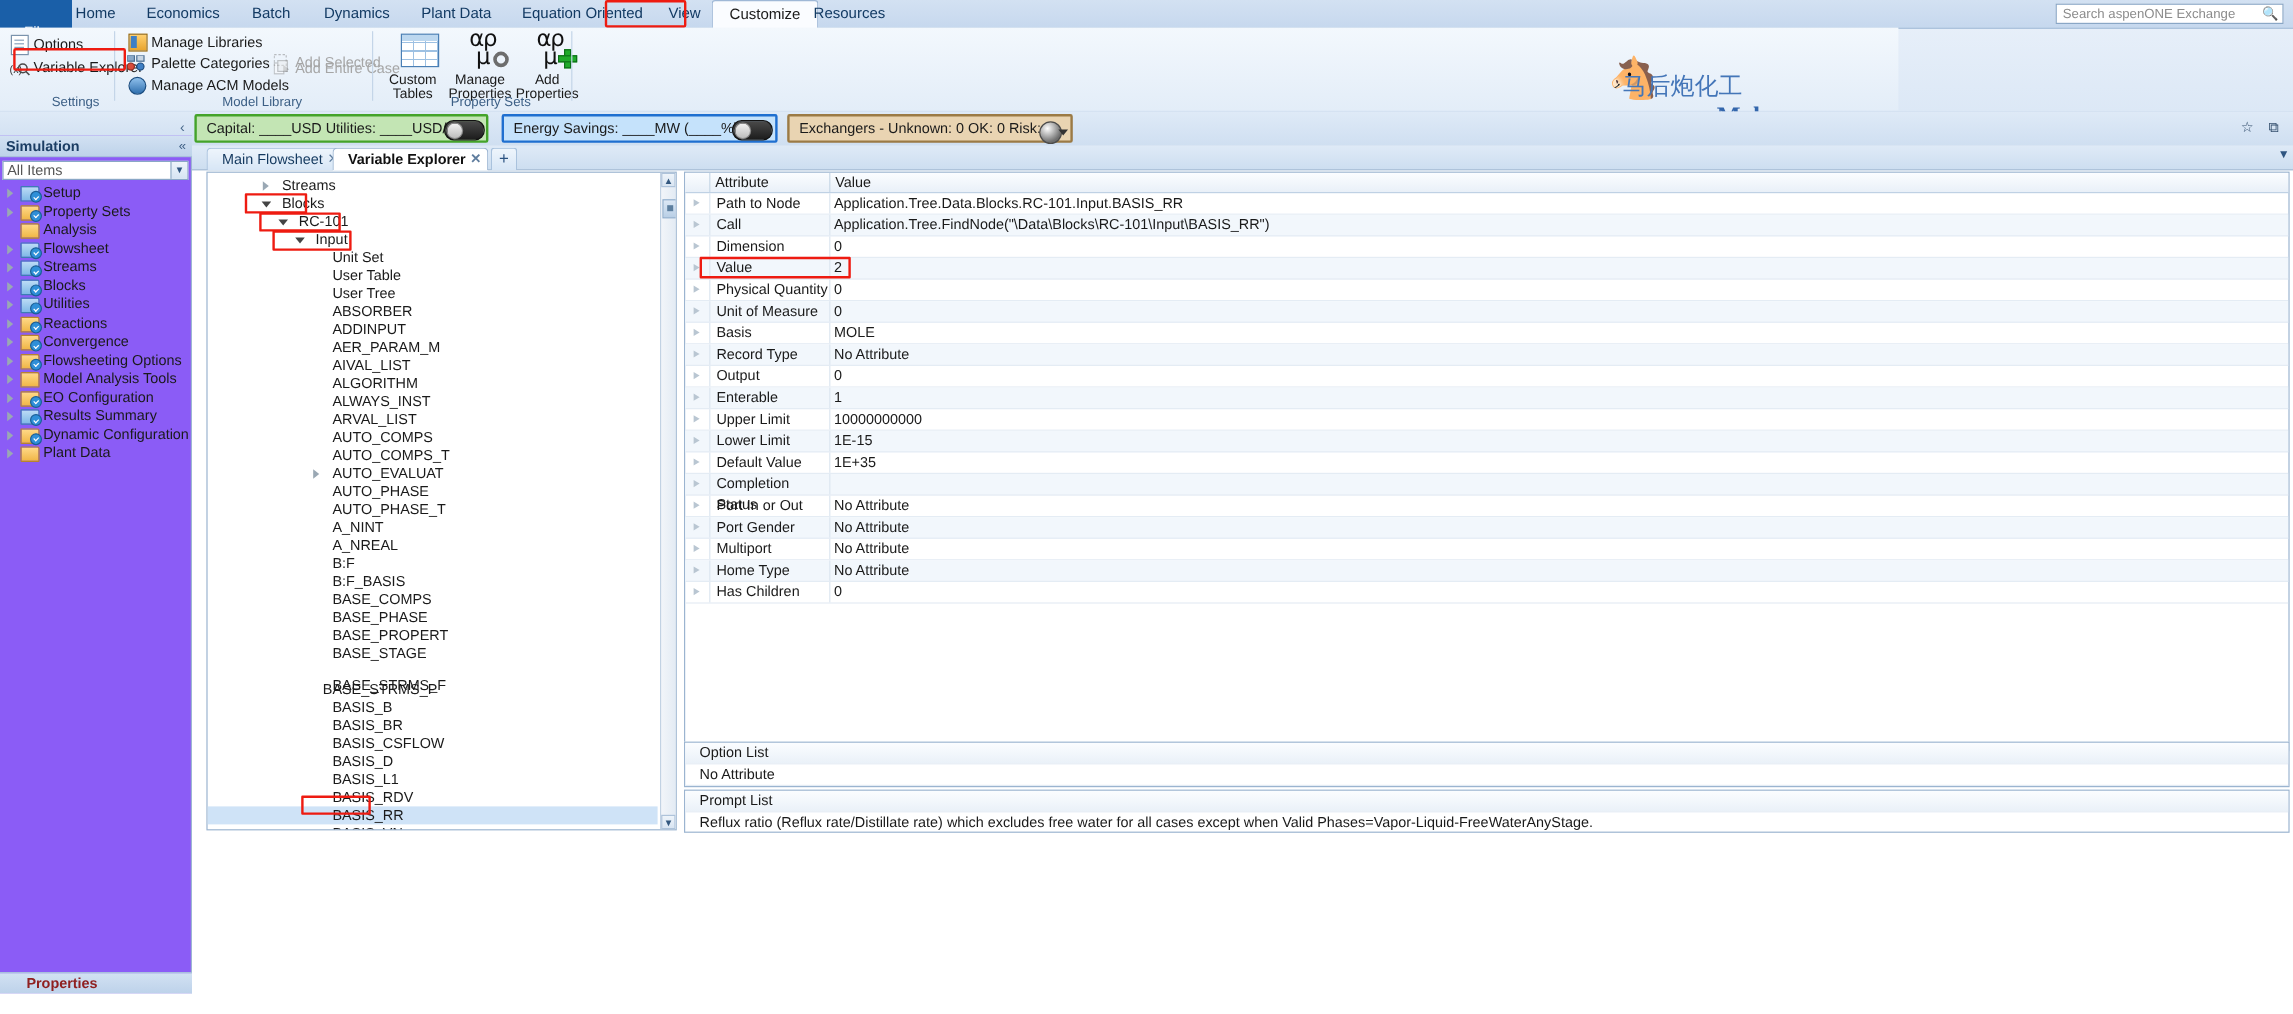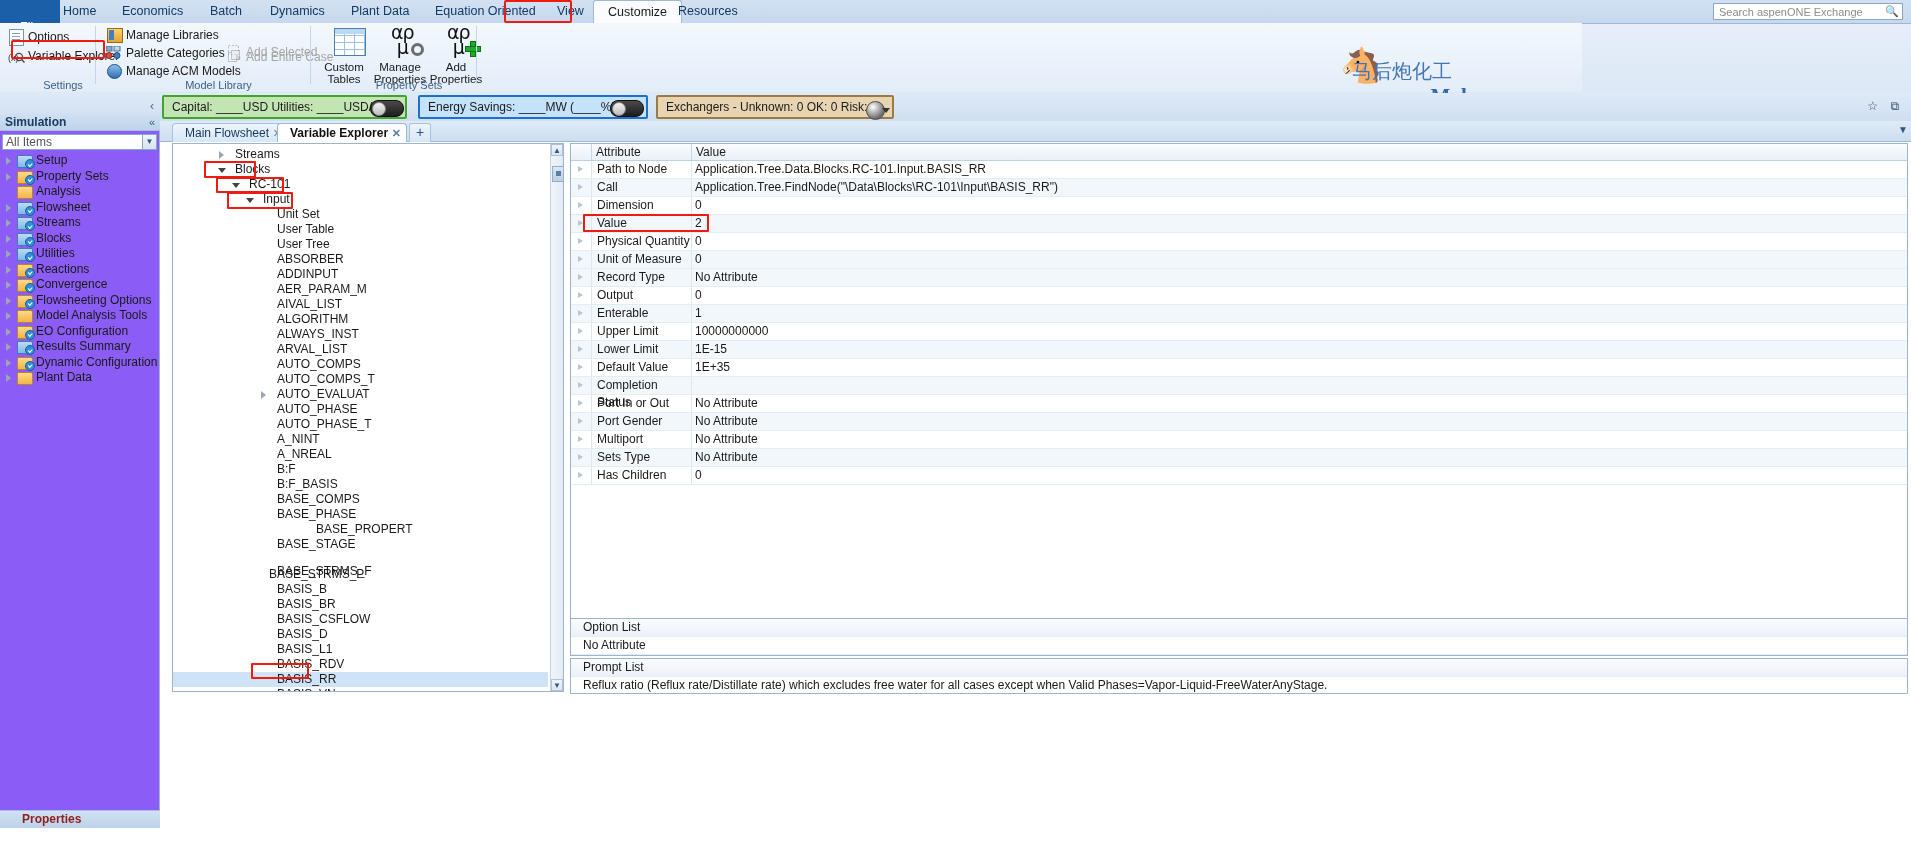--- a/index.html
+++ b/index.html
@@ -715,21 +715,21 @@
         <div class="treeitem">
           <span class="tl" style="left:104px;">B:F_BASIS</span>
         </div>
         <div class="treeitem">
           <span class="tl" style="left:104px;">BASE_COMPS</span>
         </div>
         <div class="treeitem">
           <span class="tl" style="left:104px;">BASE_PHASE</span>
         </div>
         <div class="treeitem">
-          <span class="tl" style="left:104px;margin-left:39px;">BASE_PROPERT</span>
+          <span class="tl" style="left:104px;">BASE_PROPERT</span>
         </div>
         <div class="treeitem">
           <span class="tl" style="left:104px;">BASE_STAGE</span>
         </div>
         <div class="treeitem">
           <span class="tl" style="left:104px;margin-top:12px;">BASE_STRMS_F</span>
         </div>
         <div class="treeitem">
           <span class="tl" style="left:96px;">BASE_STRMS_P</span>
         </div>
@@ -808,20 +808,27 @@
           <span class="vs2"></span>
           <span class="c2">0</span>
         </div>
         <div class="grow alt">
           <span class="rexp"></span>
           <span class="vs"></span>
           <span class="c1">Unit of Measure</span>
           <span class="vs2"></span>
           <span class="c2">0</span>
         </div>
+        <div class="grow">
+          <span class="rexp"></span>
+          <span class="vs"></span>
+          <span class="c1">Basis</span>
+          <span class="vs2"></span>
+          <span class="c2">MOLE</span>
+        </div>
         <div class="grow alt">
           <span class="rexp"></span>
           <span class="vs"></span>
           <span class="c1">Record Type</span>
           <span class="vs2"></span>
           <span class="c2">No Attribute</span>
         </div>
         <div class="grow">
           <span class="rexp"></span>
           <span class="vs"></span>
@@ -881,21 +888,21 @@
         <div class="grow">
           <span class="rexp"></span>
           <span class="vs"></span>
           <span class="c1">Multiport</span>
           <span class="vs2"></span>
           <span class="c2">No Attribute</span>
         </div>
         <div class="grow alt">
           <span class="rexp"></span>
           <span class="vs"></span>
-          <span class="c1">Sets Type</span>
+          <span class="c1">Home Type</span>
           <span class="vs2"></span>
           <span class="c2">No Attribute</span>
         </div>
         <div class="grow">
           <span class="rexp"></span>
           <span class="vs"></span>
           <span class="c1">Has Children</span>
           <span class="vs2"></span>
           <span class="c2">0</span>
         </div>

